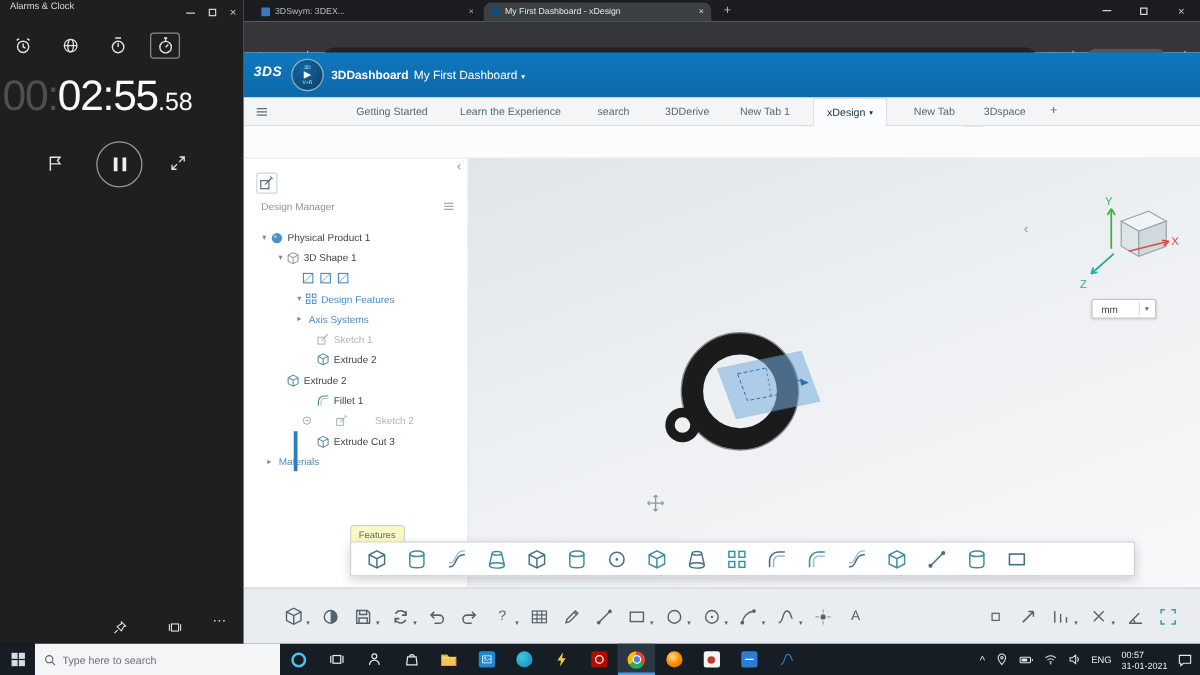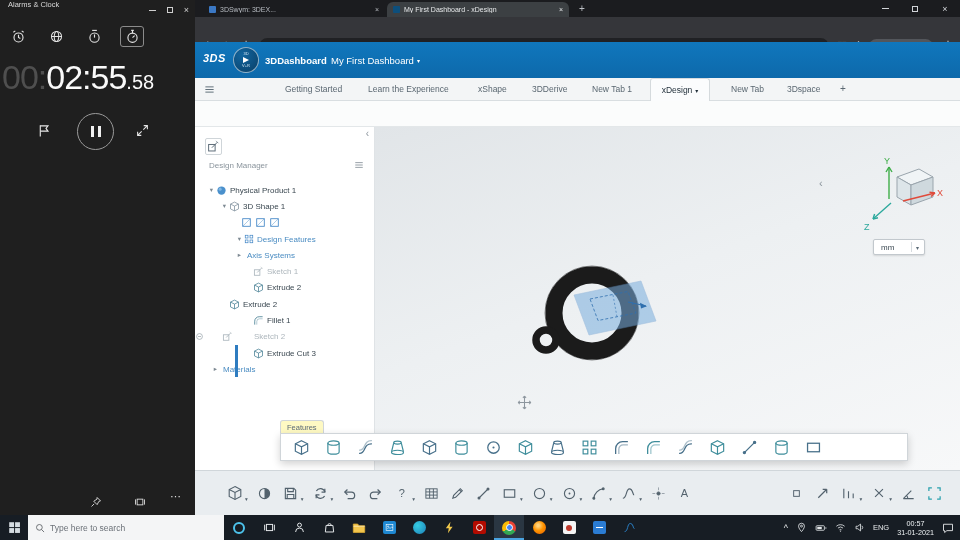--- a/index.html
+++ b/index.html
@@ -81,21 +81,21 @@
 #taskbar{left:0;top:515px;width:960px;height:25px;background:#171d24;display:flex;align-items:stretch;color:#e6e9eb}
 .startbtn{width:28px;display:flex;align-items:center;justify-content:center}
 .tsearch{width:196px;background:#f4f5f6;display:flex;align-items:center;gap:5px;padding:0 7px;color:#5f6368}
 .tsearch input{border:none;outline:none;background:transparent;font-size:8.5px;color:#444;flex:1;font-family:"Liberation Sans",sans-serif}
 .tsearch input::placeholder{color:#6b7178}
 .slot{width:30px;display:flex;align-items:center;justify-content:center}
 .slot.active{background:#2a3642;box-shadow:inset 0 -2px 0 #4aa3e0}
 .chromed{width:14px;height:14px;border-radius:50%;position:relative;background:conic-gradient(#ea4335 0 33%,#34a853 0 66%,#fbbc05 0 100%)}
 .chromed::after{content:"";position:absolute;inset:3.5px;background:#4285f4;border:1.5px solid #fff;border-radius:50%}
 .tray{margin-left:auto;display:flex;align-items:center;gap:8px;padding-right:6px}
-.clockblk{text-align:center;font-size:7.2px;line-height:9px;color:#eef2f4}
+.clockblk{text-align:left;font-size:7.2px;line-height:9px;color:#eef2f4}
 .langtx{font-size:7.5px}
 </style>
 </head>
 <body>
 
 <svg width="0" height="0" style="position:absolute">
 <defs>
 <symbol id="s-win" viewBox="0 0 16 16">
         <g fill="currentColor" stroke="none">
           <rect x="1.5" y="1.5" width="6" height="6"></rect>
@@ -647,21 +647,21 @@
   </div>
 
   <div class="ptabs">
     <span class="abs" style="left:9px;top:6px;color:#5c6b77">
         <svg class="ic" width="11" height="11">
           <use href="#s-bars"></use>
         </svg>
       </span>
     <span class="ptab" style="left:90px">Getting Started</span>
     <span class="ptab" style="left:173px">Learn the Experience</span>
-    <span class="ptab" style="left:283px">xShape</span>
+    <span class="ptab" style="left:283px">search</span>
     <span class="ptab" style="left:337px">3DDerive</span>
     <span class="ptab" style="left:397px">New Tab 1</span>
     <span class="ptabsel">
       <span>xDesign</span>
       <span style="font-size:6px">▾</span>
     </span>
     <span class="ptab" style="left:536px">New Tab</span>
     <span class="ptab" style="left:592px">3Dspace</span>
     <span class="ptab" style="left:645px;font-size:10px;top:5px">+</span>
   </div>
@@ -774,21 +774,21 @@
         <span class="tl">Extrude 2</span>
       </div>
       <div class="trow" style="padding-left:58px">
         <span style="color:#447d92">
             <svg class="ic" width="11" height="11">
               <use href="#s-fillet"></use>
             </svg>
           </span>
         <span class="tl">Fillet 1</span>
       </div>
-      <div class="trow mut" style="gap:18px">
+      <div class="trow mut" style="padding-left:46px;gap:18px">
         <span style="color:#9aa4ab">
             <svg class="ic" width="9" height="9">
               <use href="#s-minus"></use>
             </svg>
           </span>
         <span style="color:#a9b4bb">
             <svg class="ic" width="11" height="11">
               <use href="#s-sketch"></use>
             </svg>
           </span>

